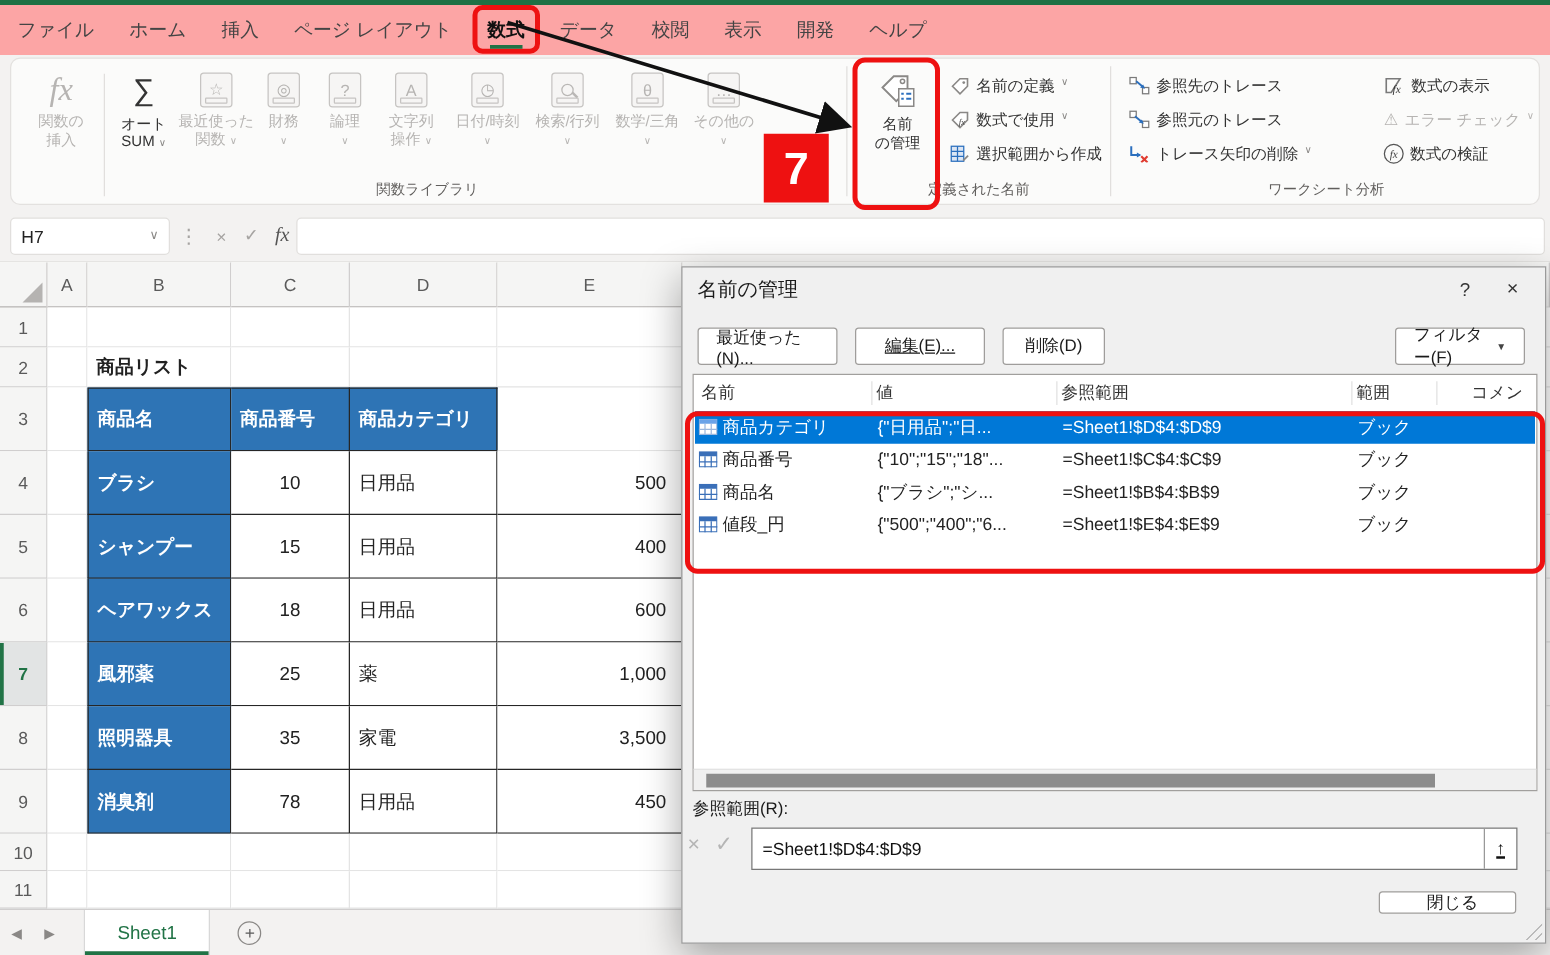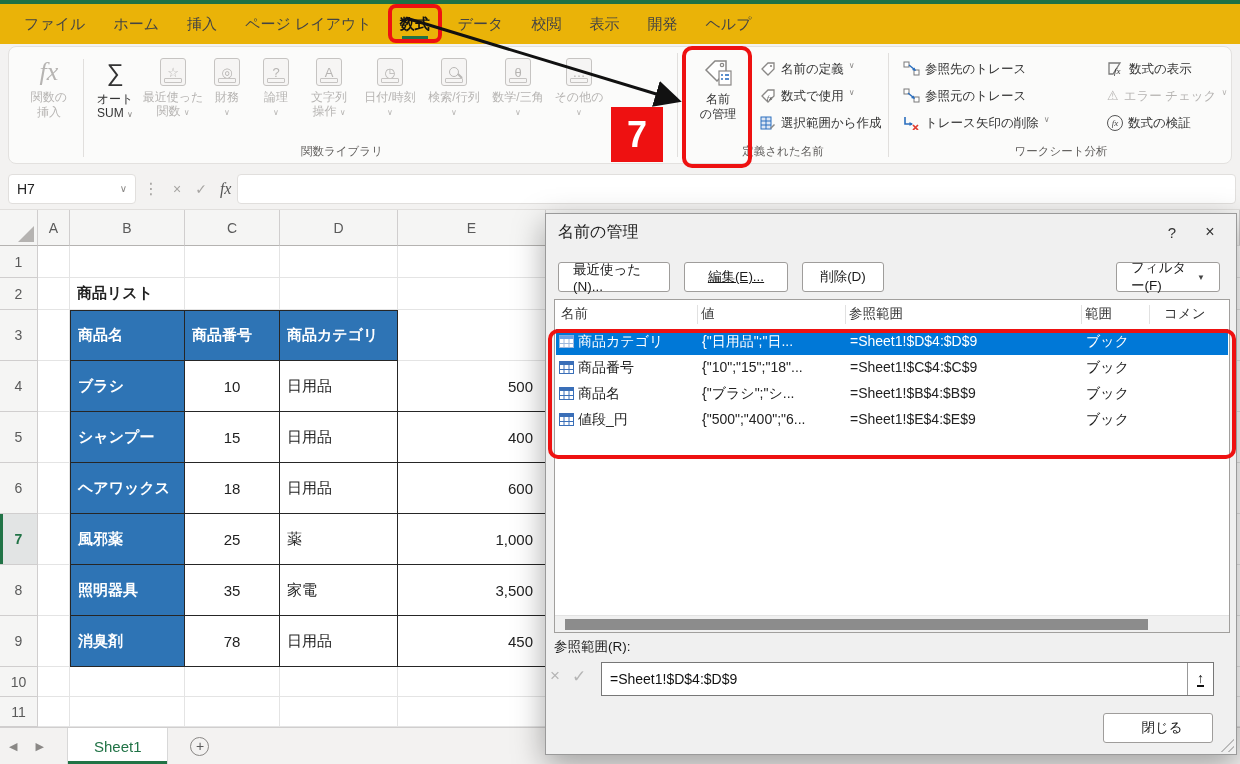--- a/index.html
+++ b/index.html
@@ -3,21 +3,21 @@
 <meta charset="utf-8">
 <style>
   * { box-sizing: border-box; margin: 0; padding: 0; }
   html,body { width:1240px; height:764px; }
   body { font-family:"Liberation Sans","DejaVu Sans",sans-serif; background:#fff; position:relative;
          width:1240px; height:764px; overflow:hidden; color:#252423; }
   .abs { position:absolute; }
 
   
   #greenbar { left:0; top:0; width:1240px; height:4px; background:#1e7145; }
-  #tabbar { left:0; top:4px; width:1240px; height:40px; background:#eab308; display:flex; align-items:center; padding-left:10px; }
+  #tabbar { left:0; top:4px; width:1240px; height:40px; background:#fca5a5; display:flex; align-items:center; }
   .rtab { font-size:15px; color:#444; padding:0 14px; height:40px; display:flex; align-items:center; position:relative; white-space:nowrap; }
   .rtab.active { font-weight:bold; color:#111; }
   .rtab.active .tab-redbox { position:absolute; left:2px; right:2px; top:0px; bottom:1px; border:4px solid #ee1111; border-radius:8px; pointer-events:none; }
   .rtab.active::after { content:""; position:absolute; left:16px; right:16px; bottom:5px; height:3px; background:#217346; }
 
   
   #ribbon { left:0; top:44px; width:1240px; height:124px; background:#f3f2f1; }
   #ribbon-card { position:absolute; left:8px; top:2px; width:1224px; height:118px; background:#fbfbfa; border:1px solid #e3e1df; border-radius:8px; display:flex; }
   .rgroup { position:relative; height:100%; padding-top:6px; }
   .grp-label { position:absolute; bottom:4px; left:0; right:0; text-align:center; font-size:11.5px; color:#605e5c; white-space:nowrap; }
@@ -101,21 +101,21 @@
   .lrow.sel { background:#0078d7; color:#fff; }
   #hscroll { position:absolute; left:0; right:0; bottom:0; height:17px; background:#f0f0f0; border-top:1px solid #e3e3e3; }
   #hthumb { position:absolute; left:10px; top:3px; width:583px; height:11px; background:#8c8c8c; }
   #refers-label { position:absolute; left:8px; top:424px; font-size:13.5px; color:#1a1a1a; }
   #ref-x { position:absolute; left:4px; top:452px; font-size:17px; color:#b5b5b5; }
   #ref-ck { position:absolute; left:26px; top:452px; font-size:17px; color:#b5b5b5; }
   #refedit { position:absolute; left:55px; top:448px; width:613px; height:34px; background:#fff; border:1px solid #777; display:flex; align-items:center; }
   #refedit .rtxt { flex:1; font-size:14px; padding:0 8px; color:#111; }
   #collapse-btn { width:26px; height:100%; border-left:1px solid #999; display:flex; align-items:center; justify-content:center; font-size:14px; color:#111; }
   #collapse-btn i { font-style:normal; border-bottom:2px solid #111; line-height:13px; }
-  #btn-closedlg { left:557px; top:499px; width:110px; height:30px;padding-left:22px; }
+  #btn-closedlg { left:557px; top:499px; width:110px; height:18px;padding-left:22px; }
   #grip { position:absolute; right:2px; bottom:2px; width:14px; height:14px;
           background:repeating-linear-gradient(135deg,#bbb 0 1.5px,transparent 1.5px 5px); clip-path:polygon(100% 0,100% 100%,0 100%); }
 
   
   #rows-redbox { position:absolute; left:2px; top:115px; width:688px; height:130px; border:4px solid #ee1111; border-radius:10px; z-index:12; pointer-events:none; }
   #callout { position:absolute; left:55px; top:264px; width:520px; font-size:30px; font-weight:bold; color:#f00000;
              text-shadow:1px 1px 0 rgba(140,0,0,.35); letter-spacing:1px; white-space:nowrap; z-index:12; }
   #step-badge { left:611px; top:107px; width:52px; height:55px; background:#ee1111; color:#fff; font-size:36px; font-weight:bold;
                 display:flex; align-items:center; justify-content:center; z-index:60; }
   #arrow-svg { left:0; top:0; width:1240px; height:764px; z-index:55; pointer-events:none; }
@@ -452,21 +452,21 @@
     <span>フィルター(F)</span>
     <span class="fcaret">▼</span>
   </div>
 
   <div id="listbox">
     <div class="lhead">
       <span style="left:6px;">名前</span>
       <span style="left:146px;">値</span>
       <span style="left:294px;">参照範囲</span>
       <span style="left:530px;">範囲</span>
-      <span style="left:609px;">コメン</span>
+      <span style="left:622px;">コメン</span>
       <span class="hsep" style="left:142px;"></span>
       <span class="hsep" style="left:290px;"></span>
       <span class="hsep" style="left:526px;"></span>
       <span class="hsep" style="left:594px;"></span>
     </div>
     <div class="lrow sel" style="top:29px;">
       <svg width="15" height="13" viewBox="0 0 15 13">
           <rect x="0.5" y="0.5" width="14" height="12" fill="#fff" stroke="#9db8dd"></rect>
           <rect x="0.5" y="0.5" width="14" height="3.5" fill="#6ba3e8"></rect>
           <line x1="5" y1="4" x2="5" y2="13" stroke="#9db8dd"></line>

